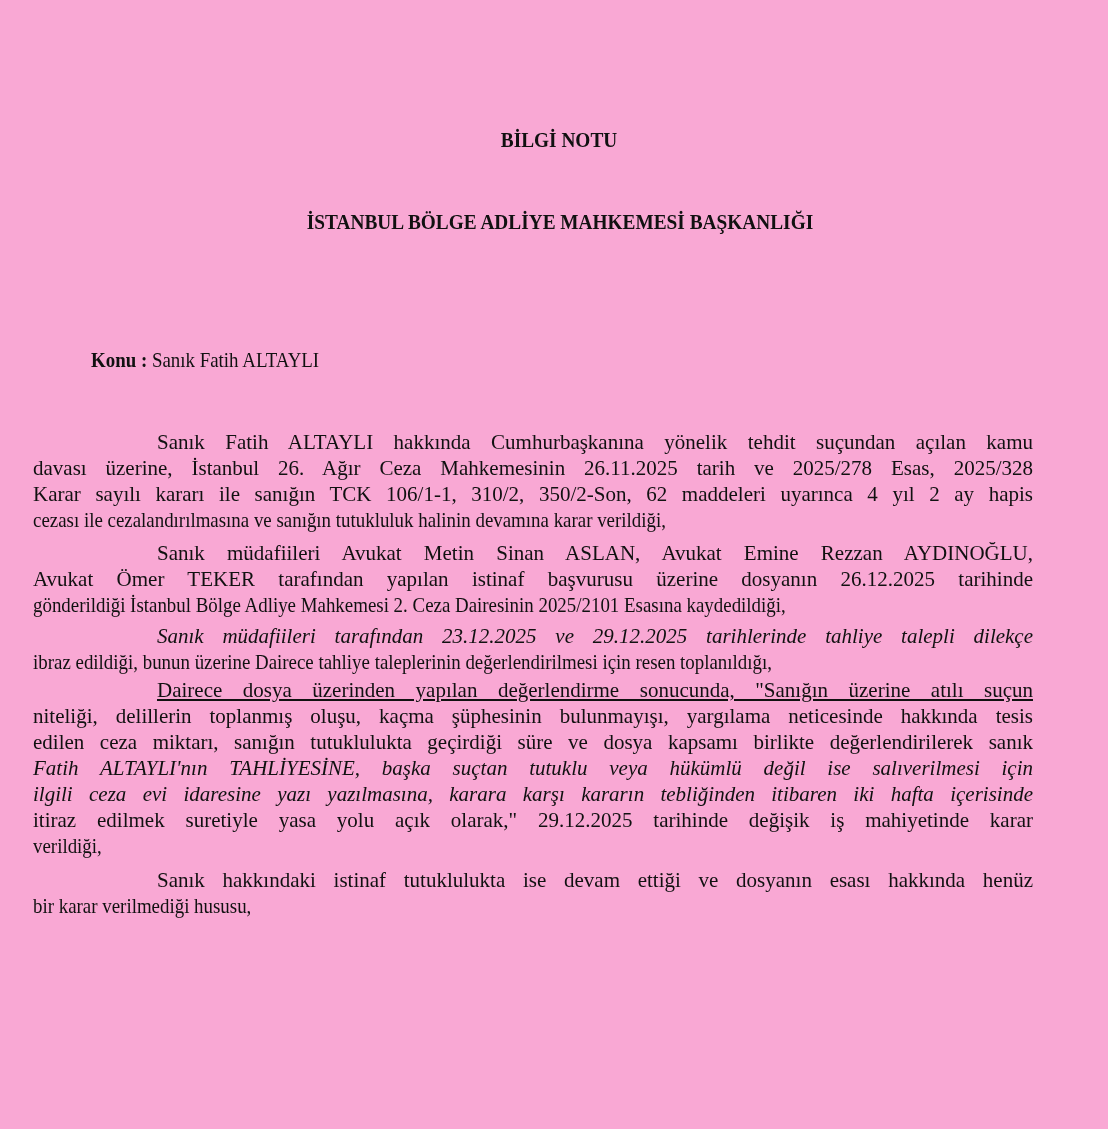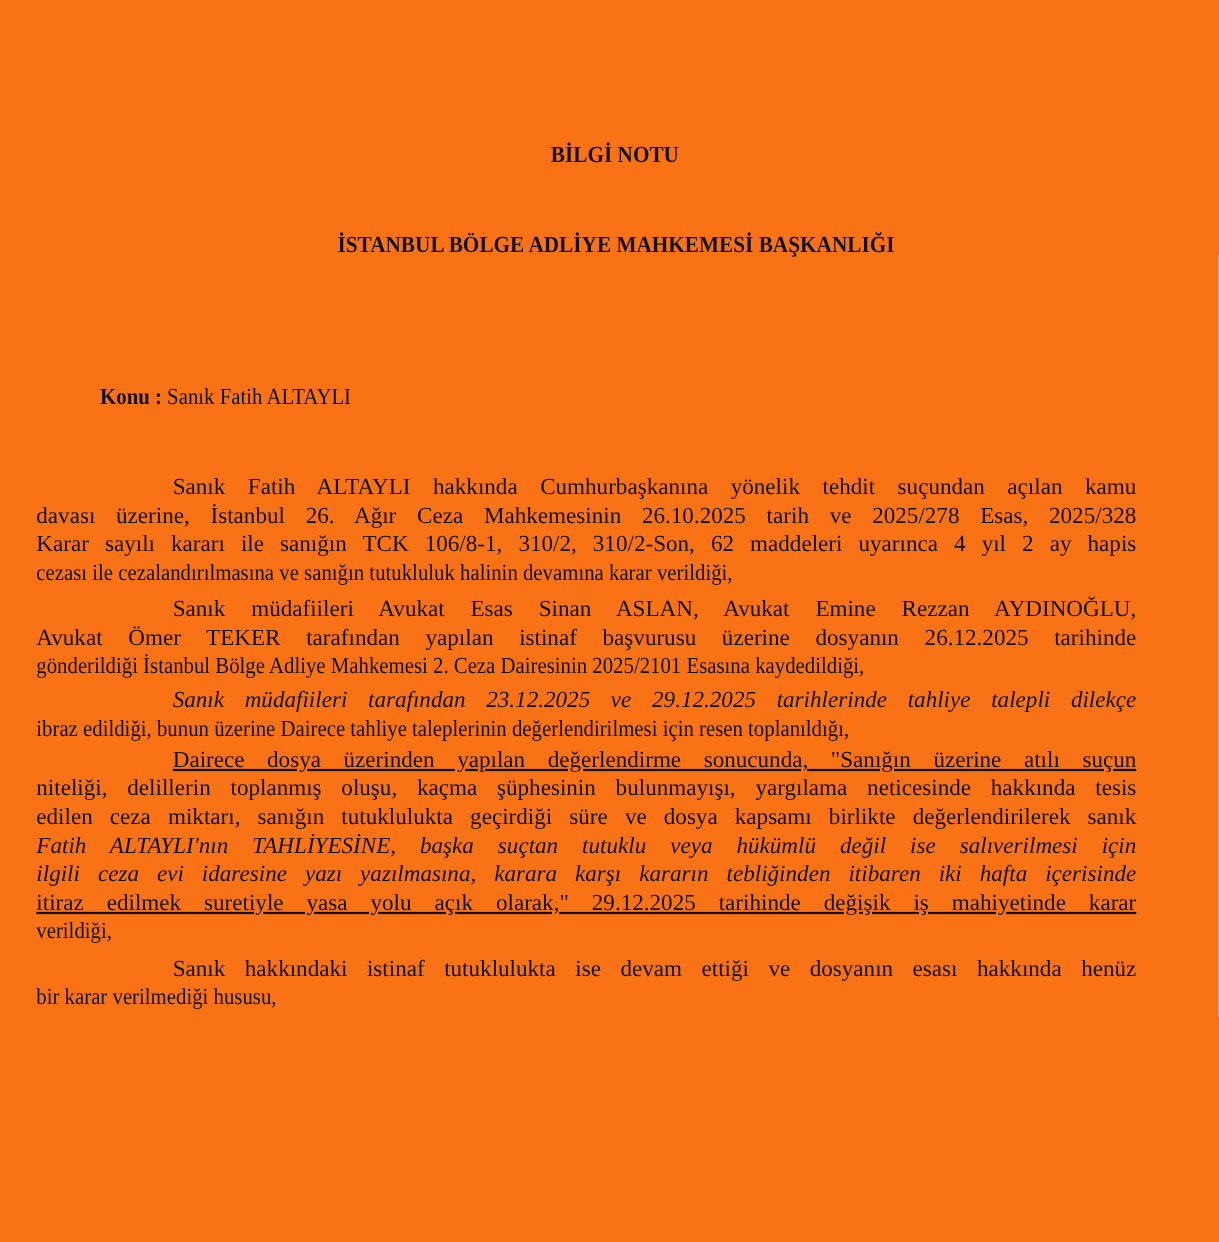--- a/index.html
+++ b/index.html
@@ -14,21 +14,21 @@
       overflow: hidden;
       font-family: "Liberation Serif", "DejaVu Serif", serif;
       color: #111111;
     }
     .page {
       position: absolute;
       left: 0;
       top: 0;
       width: 1108px;
       height: 1129px;
-      background: #f97316;
+      background: #f9a8d4;
     }
     .title {
       position: absolute;
       left: 0;
       width: 1108px;
       text-align: center;
       font-weight: bold;
       font-size: 21px;
       letter-spacing: 0px;
       transform-origin: center;
@@ -79,36 +79,36 @@
   <div class="title title-sub">İSTANBUL BÖLGE ADLİYE MAHKEMESİ BAŞKANLIĞI</div>
 
   <div class="subject">
     <span class="label">Konu :</span>
     <span>Sanık Fatih ALTAYLI</span>
   </div>
 
   <div class="body">
 
     <div class="line indent" style="top: 0px; width: 876px; white-space: nowrap; font-family: Liberation Serif, serif;">Sanık Fatih ALTAYLI hakkında Cumhurbaşkanına yönelik tehdit suçundan açılan kamu</div>
-    <div class="line" style="top: 26px; width: 1000px; white-space: nowrap;">davası üzerine, İstanbul 26. Ağır Ceza Mahkemesinin 26.10.2025 tarih ve 2025/278 Esas, 2025/328</div>
-    <div class="line" style="top: 52px; width: 1000px; white-space: nowrap;">Karar sayılı kararı ile sanığın TCK 106/8-1, 310/2, 310/2-Son, 62 maddeleri uyarınca 4 yıl 2 ay hapis</div>
+    <div class="line" style="top: 26px; width: 1000px; white-space: nowrap;">davası üzerine, İstanbul 26. Ağır Ceza Mahkemesinin 26.11.2025 tarih ve 2025/278 Esas, 2025/328</div>
+    <div class="line" style="top: 52px; width: 1000px; white-space: nowrap;">Karar sayılı kararı ile sanığın TCK 106/1-1, 310/2, 350/2-Son, 62 maddeleri uyarınca 4 yıl 2 ay hapis</div>
     <div class="line last" style="top:78px; width:1000px; transform:scaleX(0.9);">cezası ile cezalandırılmasına ve sanığın tutukluluk halinin devamına karar verildiği,</div>
 
-    <div class="line indent" style="top: 111px; width: 876px; white-space: nowrap;">Sanık müdafiileri Avukat Esas Sinan ASLAN, Avukat Emine Rezzan AYDINOĞLU,</div>
+    <div class="line indent" style="top: 111px; width: 876px; white-space: nowrap;">Sanık müdafiileri Avukat Metin Sinan ASLAN, Avukat Emine Rezzan AYDINOĞLU,</div>
     <div class="line" style="top: 137px; width: 1000px; white-space: nowrap;">Avukat Ömer TEKER tarafından yapılan istinaf başvurusu üzerine dosyanın 26.12.2025 tarihinde</div>
     <div class="line last" style="top:163px; width:1000px; transform:scaleX(0.9);">gönderildiği İstanbul Bölge Adliye Mahkemesi 2. Ceza Dairesinin 2025/2101 Esasına kaydedildiği,</div>
 
     <div class="line indent" style="top: 194px; width: 876px; white-space: nowrap; font-style: italic;">Sanık müdafiileri tarafından 23.12.2025 ve 29.12.2025 tarihlerinde tahliye talepli dilekçe</div>
     <div class="line last" style="top:220px; width:1000px; transform:scaleX(0.9);">ibraz edildiği, bunun üzerine Dairece tahliye taleplerinin değerlendirilmesi için resen toplanıldığı,</div>
 
     <div class="line indent" style="top: 248px; width: 876px; white-space: nowrap; text-decoration: underline;">Dairece dosya üzerinden yapılan değerlendirme sonucunda, "Sanığın üzerine atılı suçun</div>
     <div class="line" style="top: 274px; width: 1000px; white-space: nowrap;">niteliği, delillerin toplanmış oluşu, kaçma şüphesinin bulunmayışı, yargılama neticesinde hakkında tesis</div>
     <div class="line" style="top: 300px; width: 1000px; white-space: nowrap;">edilen ceza miktarı, sanığın tutuklulukta geçirdiği süre ve dosya kapsamı birlikte değerlendirilerek sanık</div>
     <div class="line" style="top: 326px; width: 1000px; white-space: nowrap; font-style: italic;">Fatih ALTAYLI'nın TAHLİYESİNE, başka suçtan tutuklu veya hükümlü değil ise salıverilmesi için</div>
     <div class="line" style="top: 352px; width: 1000px; white-space: nowrap; font-style: italic;">ilgili ceza evi idaresine yazı yazılmasına, karara karşı kararın tebliğinden itibaren iki hafta içerisinde</div>
-    <div class="line" style="top: 378px; width: 1000px; white-space: nowrap; text-decoration: underline;">itiraz edilmek suretiyle yasa yolu açık olarak," 29.12.2025 tarihinde değişik iş mahiyetinde karar</div>
+    <div class="line" style="top: 378px; width: 1000px; white-space: nowrap;">itiraz edilmek suretiyle yasa yolu açık olarak," 29.12.2025 tarihinde değişik iş mahiyetinde karar</div>
     <div class="line last" style="top:404px; width:1000px; transform:scaleX(0.9);">verildiği,</div>
 
     <div class="line indent" style="top: 438px; width: 876px; white-space: nowrap;">Sanık hakkındaki istinaf tutuklulukta ise devam ettiği ve dosyanın esası hakkında henüz</div>
     <div class="line last" style="top:464px; width:1000px; transform:scaleX(0.9);">bir karar verilmediği hususu,</div>
   </div>
 
 </div>
 
 </body></html>

